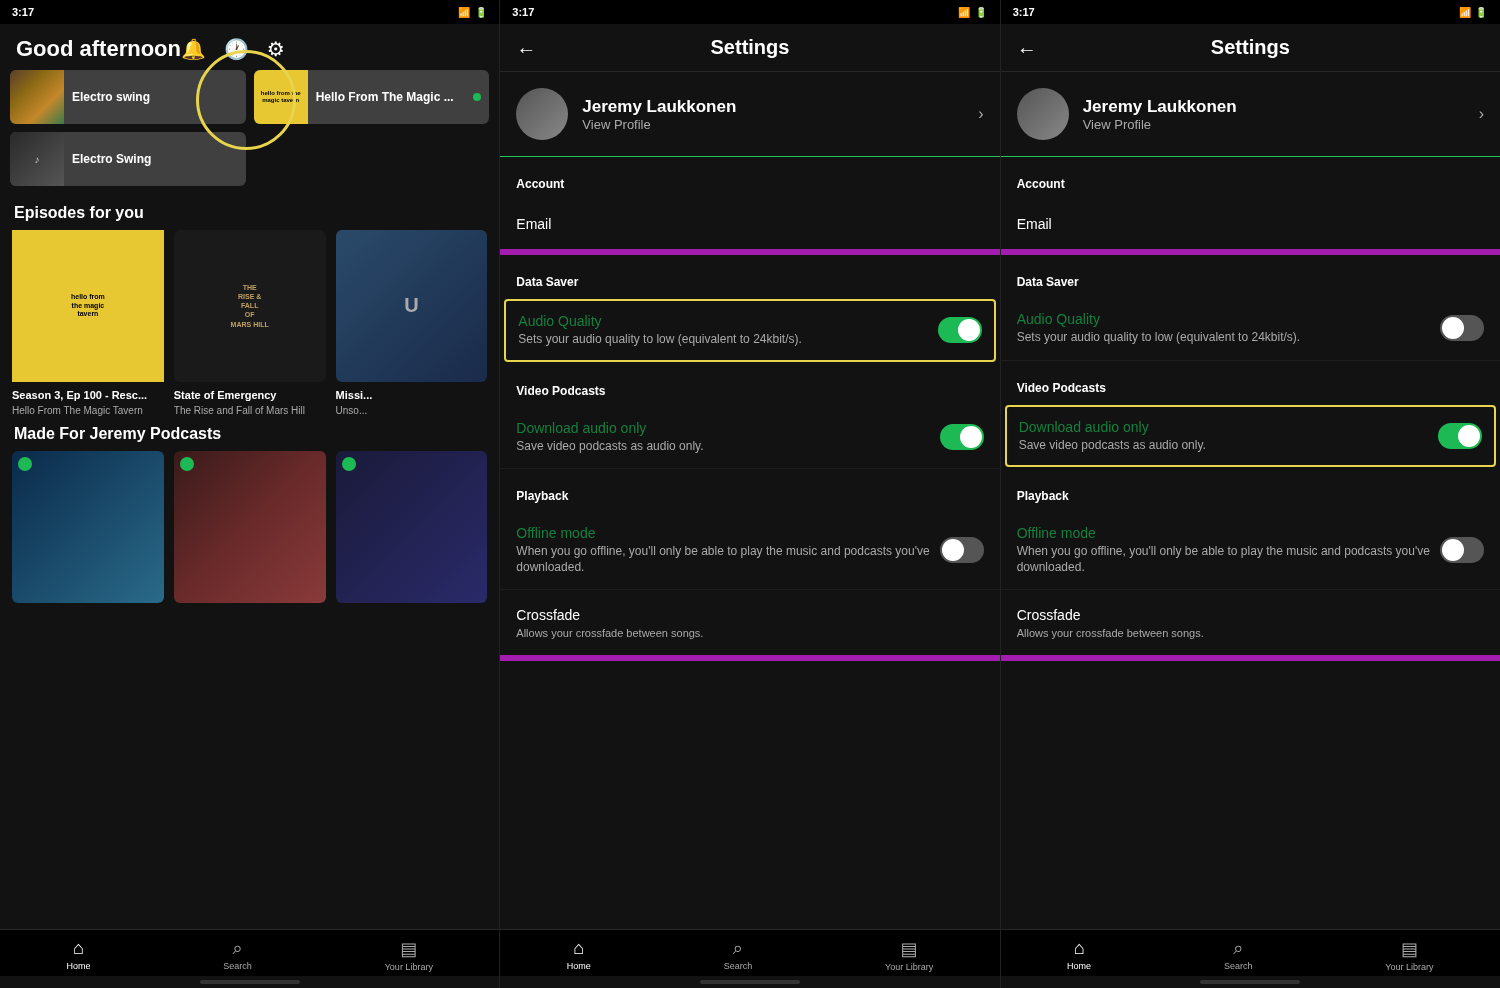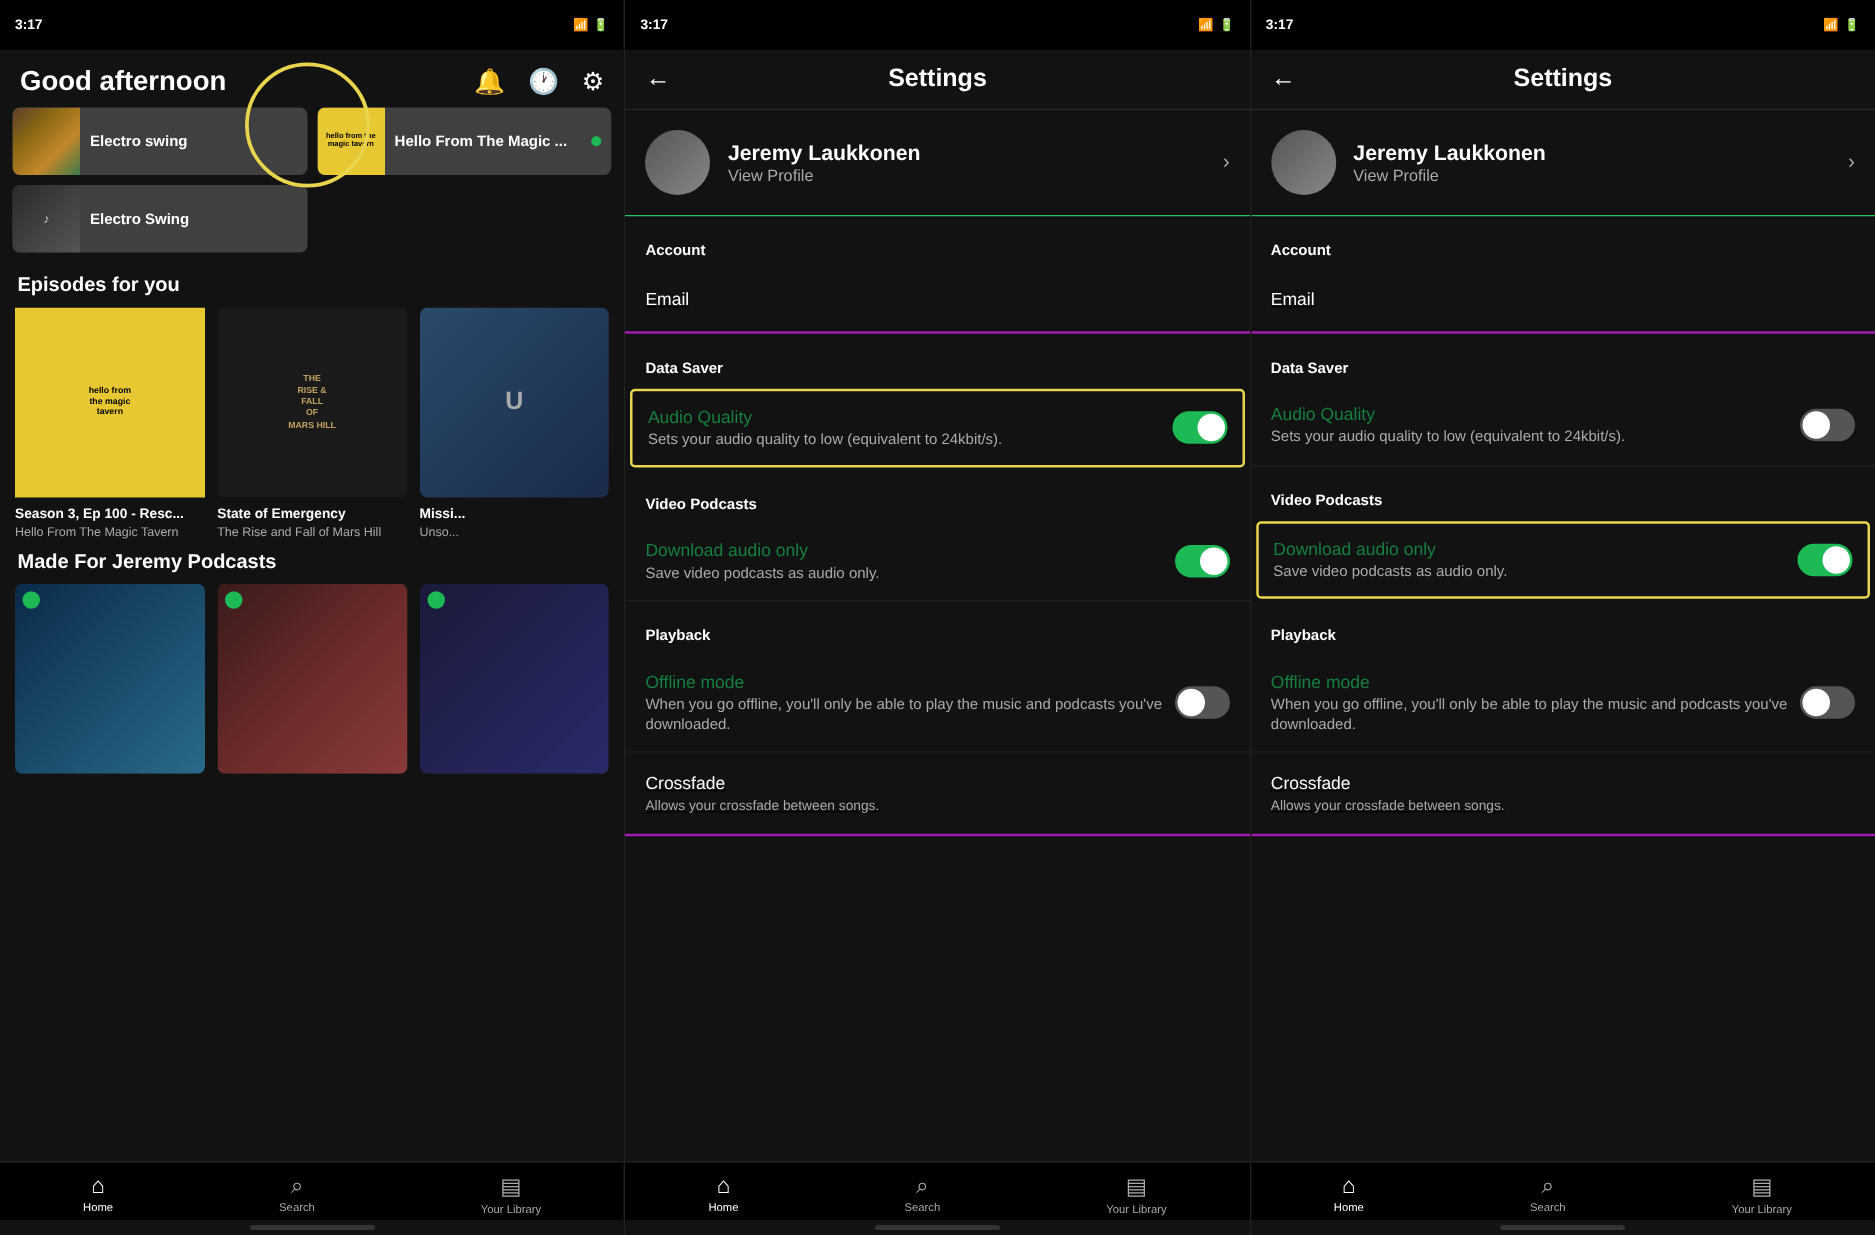--- a/index.html
+++ b/index.html
@@ -24,34 +24,34 @@
     }
     .panel + .panel {
       border-left: 1px solid #222;
     }
 
     
     .status-bar {
       background: #000;
       color: #fff;
       font-size: 11px;
-      padding: 20px 12px;
+      padding: 4px 12px;
       display: flex;
       justify-content: space-between;
       align-items: center;
       height: 24px;
     }
     .status-bar-left { font-weight: 600; }
     .status-bar-right { display: flex; gap: 4px; align-items: center; font-size: 10px; }
 
     
     .home-header {
       padding: 12px 16px 8px;
       display: flex;
-      justify-content: space-between;
+      justify-content: flex-start;
       align-items: center;
     }
     .home-title {
       color: #fff;
       font-size: 22px;
       font-weight: 700;
     }
     .home-icons {
       display: flex;
       gap: 18px;
@@ -321,22 +321,21 @@
     .settings-row.highlighted {
       border: 2px solid #e8d44d;
       border-radius: 4px;
       margin: 2px 4px;
       padding: 12px 12px;
     }
 
     
     .settings-link-row {
       padding: 16px 16px;
-      border-bottom: 2px solid #a21caf;
-      text-decoration: underline;
+      border-bottom: 6px solid #a21caf;
     }
     .settings-link-label { color: #fff; font-size: 14px; }
 
     
     .magic-thumb-art {
       width: 100%;
       height: 100%;
       background: #e8c832;
       display: flex;
       align-items: center;

